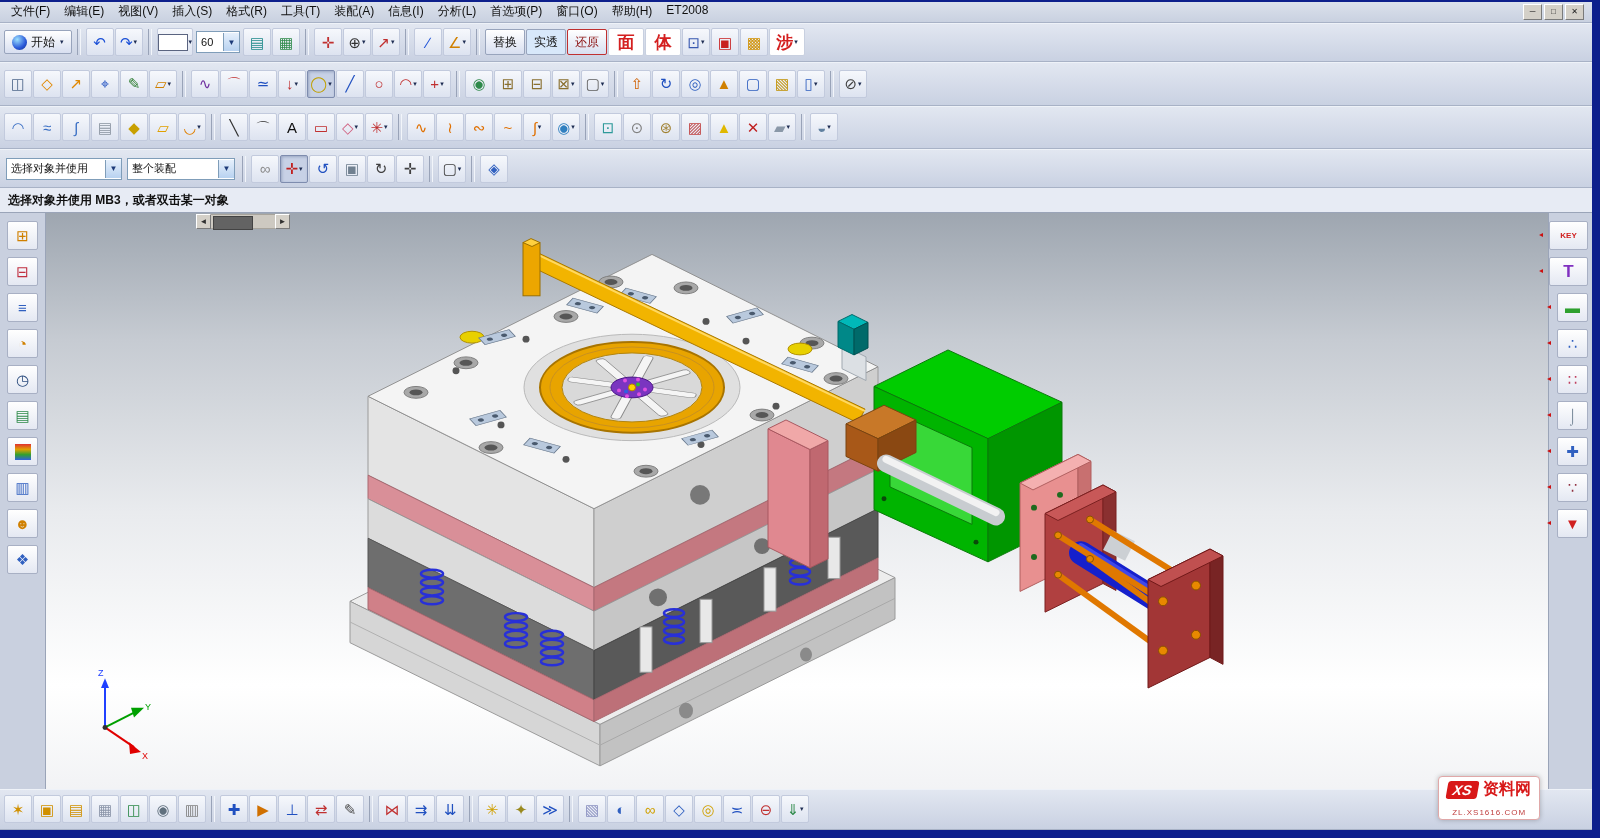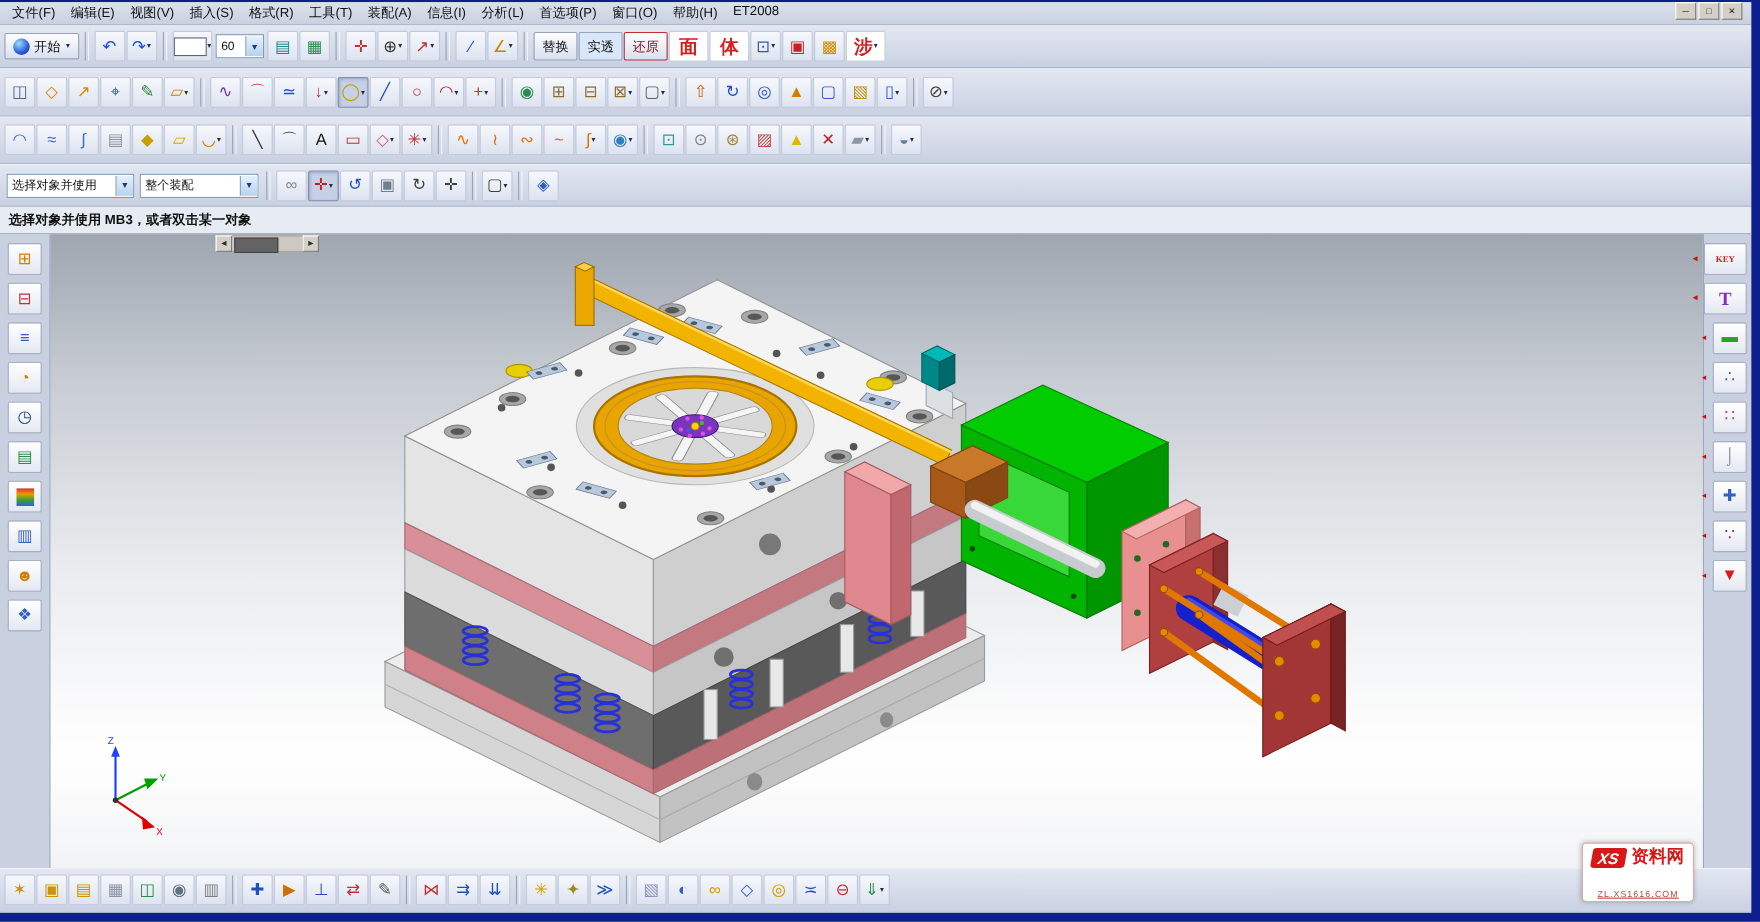--- a/index.html
+++ b/index.html
@@ -1,21 +1,21 @@
 <!DOCTYPE html>
 <html><head>
 <meta charset="utf-8">
 <style>
   html,body{margin:0;padding:0;}
   body{font-family:"Liberation Sans","DejaVu Sans",sans-serif;font-size:12px;color:#101010;}
   .window{width:1600px;height:838px;background:#0d1f8c;overflow:hidden;position:relative;}
   .app{position:absolute;top:2px;left:0;width:1592px;height:828px;background:#cfd6e4;display:flex;flex-direction:column;}
 
   
-  .menubar{height:20px;background:linear-gradient(#dbe1ec,#c9d1e0);display:flex;align-items:flex-start;padding:0 4px;border-bottom:1px solid #a8b2c6;}
+  .menubar{height:20px;background:linear-gradient(#dbe1ec,#c9d1e0);display:flex;align-items:center;padding:0 4px;border-bottom:1px solid #a8b2c6;}
   .menu-item{padding:1px 7px;font-size:12px;white-space:nowrap;cursor:default;}
   .winbtns{margin-left:auto;display:flex;gap:2px;padding-right:4px;}
   .winbtn{width:17px;height:14px;background:#d4d0c8;border:1px solid;border-color:#ffffff #7a7a7a #7a7a7a #ffffff;font-size:8px;display:flex;align-items:center;justify-content:center;color:#202020;}
 
   
   .row{display:flex;align-items:center;gap:1px;padding:0 4px;background:linear-gradient(#e2e7f1,#c9d1e2);border-top:1px solid #eef2f8;border-bottom:1px solid #a8b2c6;}
   .row1{height:38px;} .row2{height:42px;} .row3{height:42px;} .row4{height:38px;}
   .tsep{width:2px;height:26px;border-left:1px solid #99a3b8;border-right:1px solid #f2f5fa;margin:0 4px;}
   .tbtn{min-width:26px;height:26px;display:inline-flex;align-items:center;justify-content:center;border:1px solid #c2cadd;border-radius:2px;background:linear-gradient(#f6f8fc,#dde3f0);position:relative;cursor:default;}
   .tbtn .glyph{font-size:15px;line-height:1;display:inline-flex;align-items:center;justify-content:center;}
@@ -33,37 +33,37 @@
 
   
   .promptbar{height:24px;background:#e7ebf4;border-bottom:1px solid #9aa4b8;display:flex;align-items:center;padding:0 8px;font-weight:bold;font-size:12px;text-align:center;}
 
   
   .main{height:584px;display:flex;position:relative;}
   .side{box-sizing:border-box;background:#c9d0df;display:flex;flex-direction:column;align-items:center;gap:7px;padding-top:8px;}
   .side-left{width:46px;border-right:1px solid #9aa4b8;}
   .side-right{width:44px;border-left:1px solid #9aa4b8;align-items:flex-end;padding-right:4px;}
   .side .tbtn{width:29px;height:27px;min-width:0;background:linear-gradient(#ffffff,#e4e8f2);border:1px solid #a8b0c4;}
-  .side-right .tbtn{margin-left:10px;font-family:Liberation Serif, serif;}
+  .side-right .tbtn{margin-left:10px;}
   .side-right .tbtn::before{content:"◂";color:#cc1010;font-size:8px;position:absolute;left:-11px;top:8px;}
   .viewport{flex:1;position:relative;background:linear-gradient(180deg,#9ea6b0 0%,#c6cbd2 22%,#e9ebee 52%,#ffffff 82%,#f2f3f5 100%);overflow:hidden;}
   .viewport svg.scene{position:absolute;left:0;top:0;width:100%;height:100%;}
 
   .mini-scroll{position:absolute;left:150px;top:1px;height:15px;display:flex;z-index:5;}
   .ms-btn{width:15px;height:15px;box-sizing:border-box;background:#d4d0c8;border:1px solid;border-color:#ffffff #7a7a7a #7a7a7a #ffffff;font-size:8px;display:flex;align-items:center;justify-content:center;color:#303030;}
   .ms-track{width:64px;background:#cdc9c1;position:relative;border-top:1px solid #a8a49c;border-bottom:1px solid #a8a49c;}
   .ms-thumb{position:absolute;left:2px;top:1px;width:38px;height:12px;background:#636363;border:1px solid #434343;}
 
   
   .bottombar{height:40px;}
   .watermark{position:absolute;right:52px;bottom:10px;background:#ffffff;border:1px solid #e0a8a8;border-radius:4px;padding:2px 8px;z-index:50;text-align:center;box-shadow:0 0 5px rgba(0,0,0,.25);}
   .wm-top{display:flex;align-items:center;gap:5px;justify-content:center;}
   .wm-logo{background:#d81818;color:#ffffff;font-style:italic;font-weight:bold;font-size:14px;padding:1px 6px;transform:skewX(-10deg);border-radius:3px;display:inline-block;}
   .wm-brand{color:#d81818;font-weight:bold;font-size:16px;}
-  .wm-url{color:#c04040;font-size:8px;letter-spacing:1px;margin-top:18px;text-decoration:underline;}
+  .wm-url{color:#c04040;font-size:8px;letter-spacing:1px;margin-top:8px;}
 </style>
 </head>
 <body>
 
 <div class="window">
   <div class="app">
 
     <div class="menubar">
       <span style="display:flex">
           <span class="menu-item">文件(F)</span>

